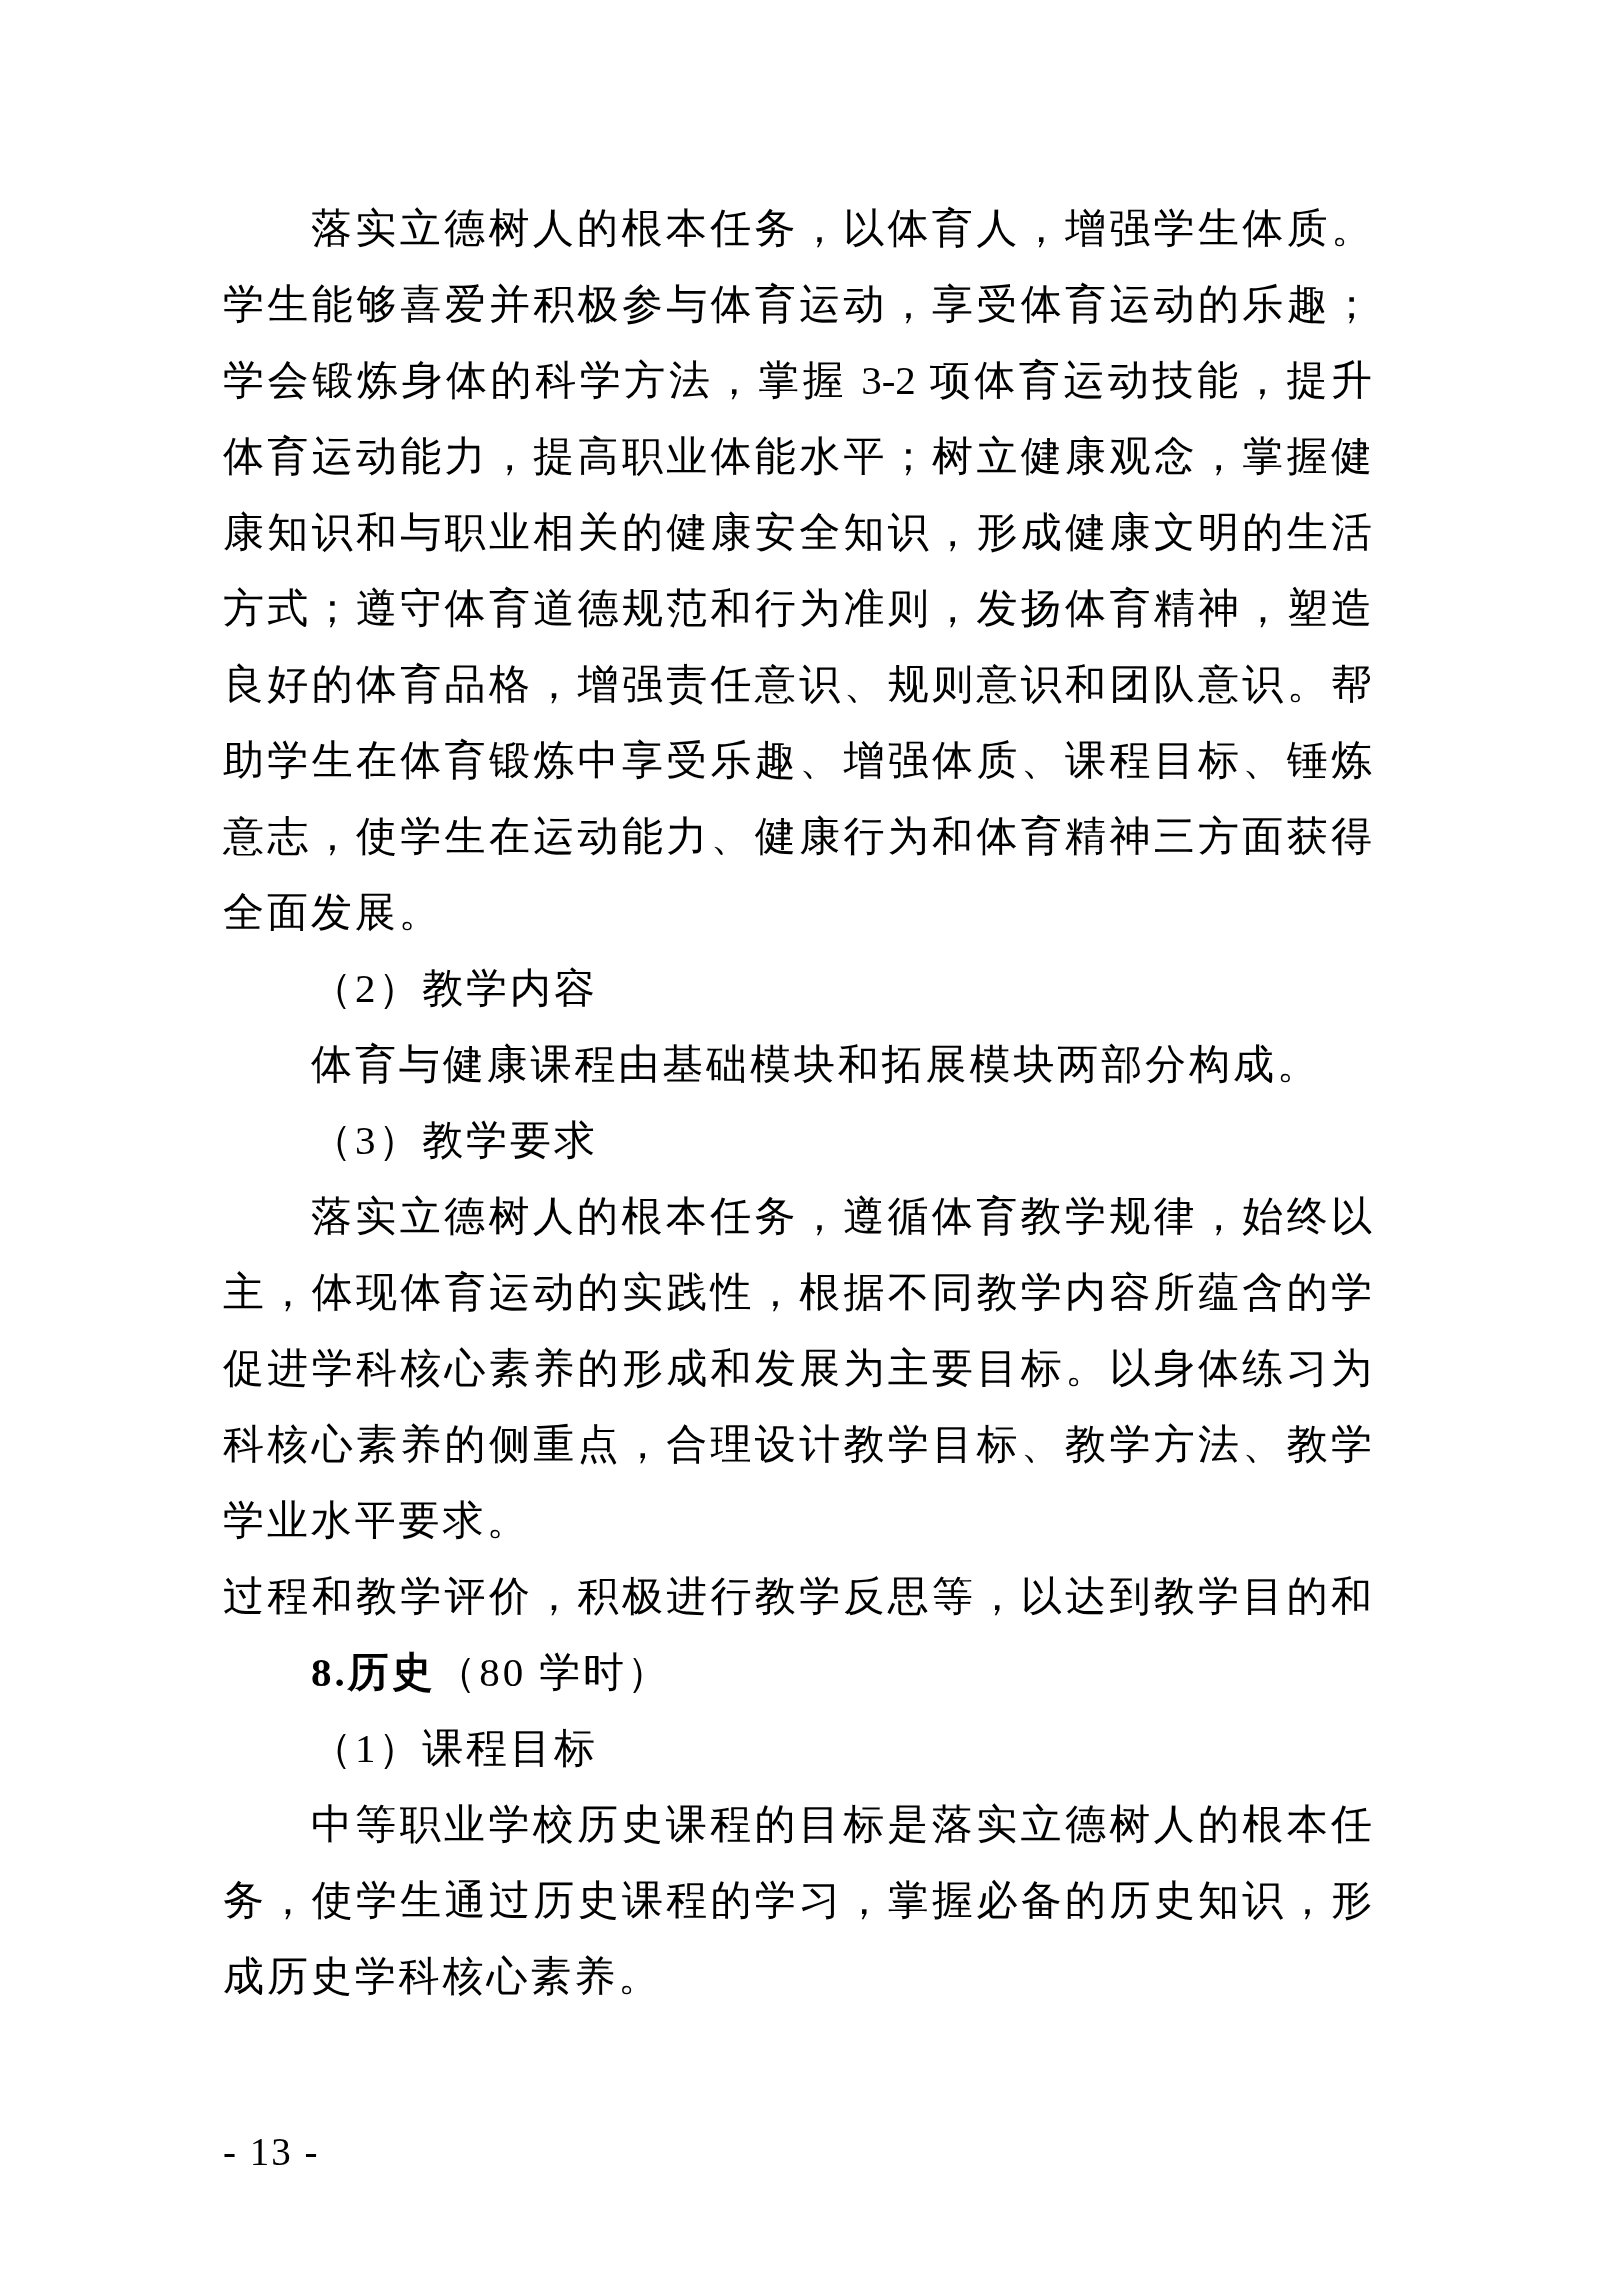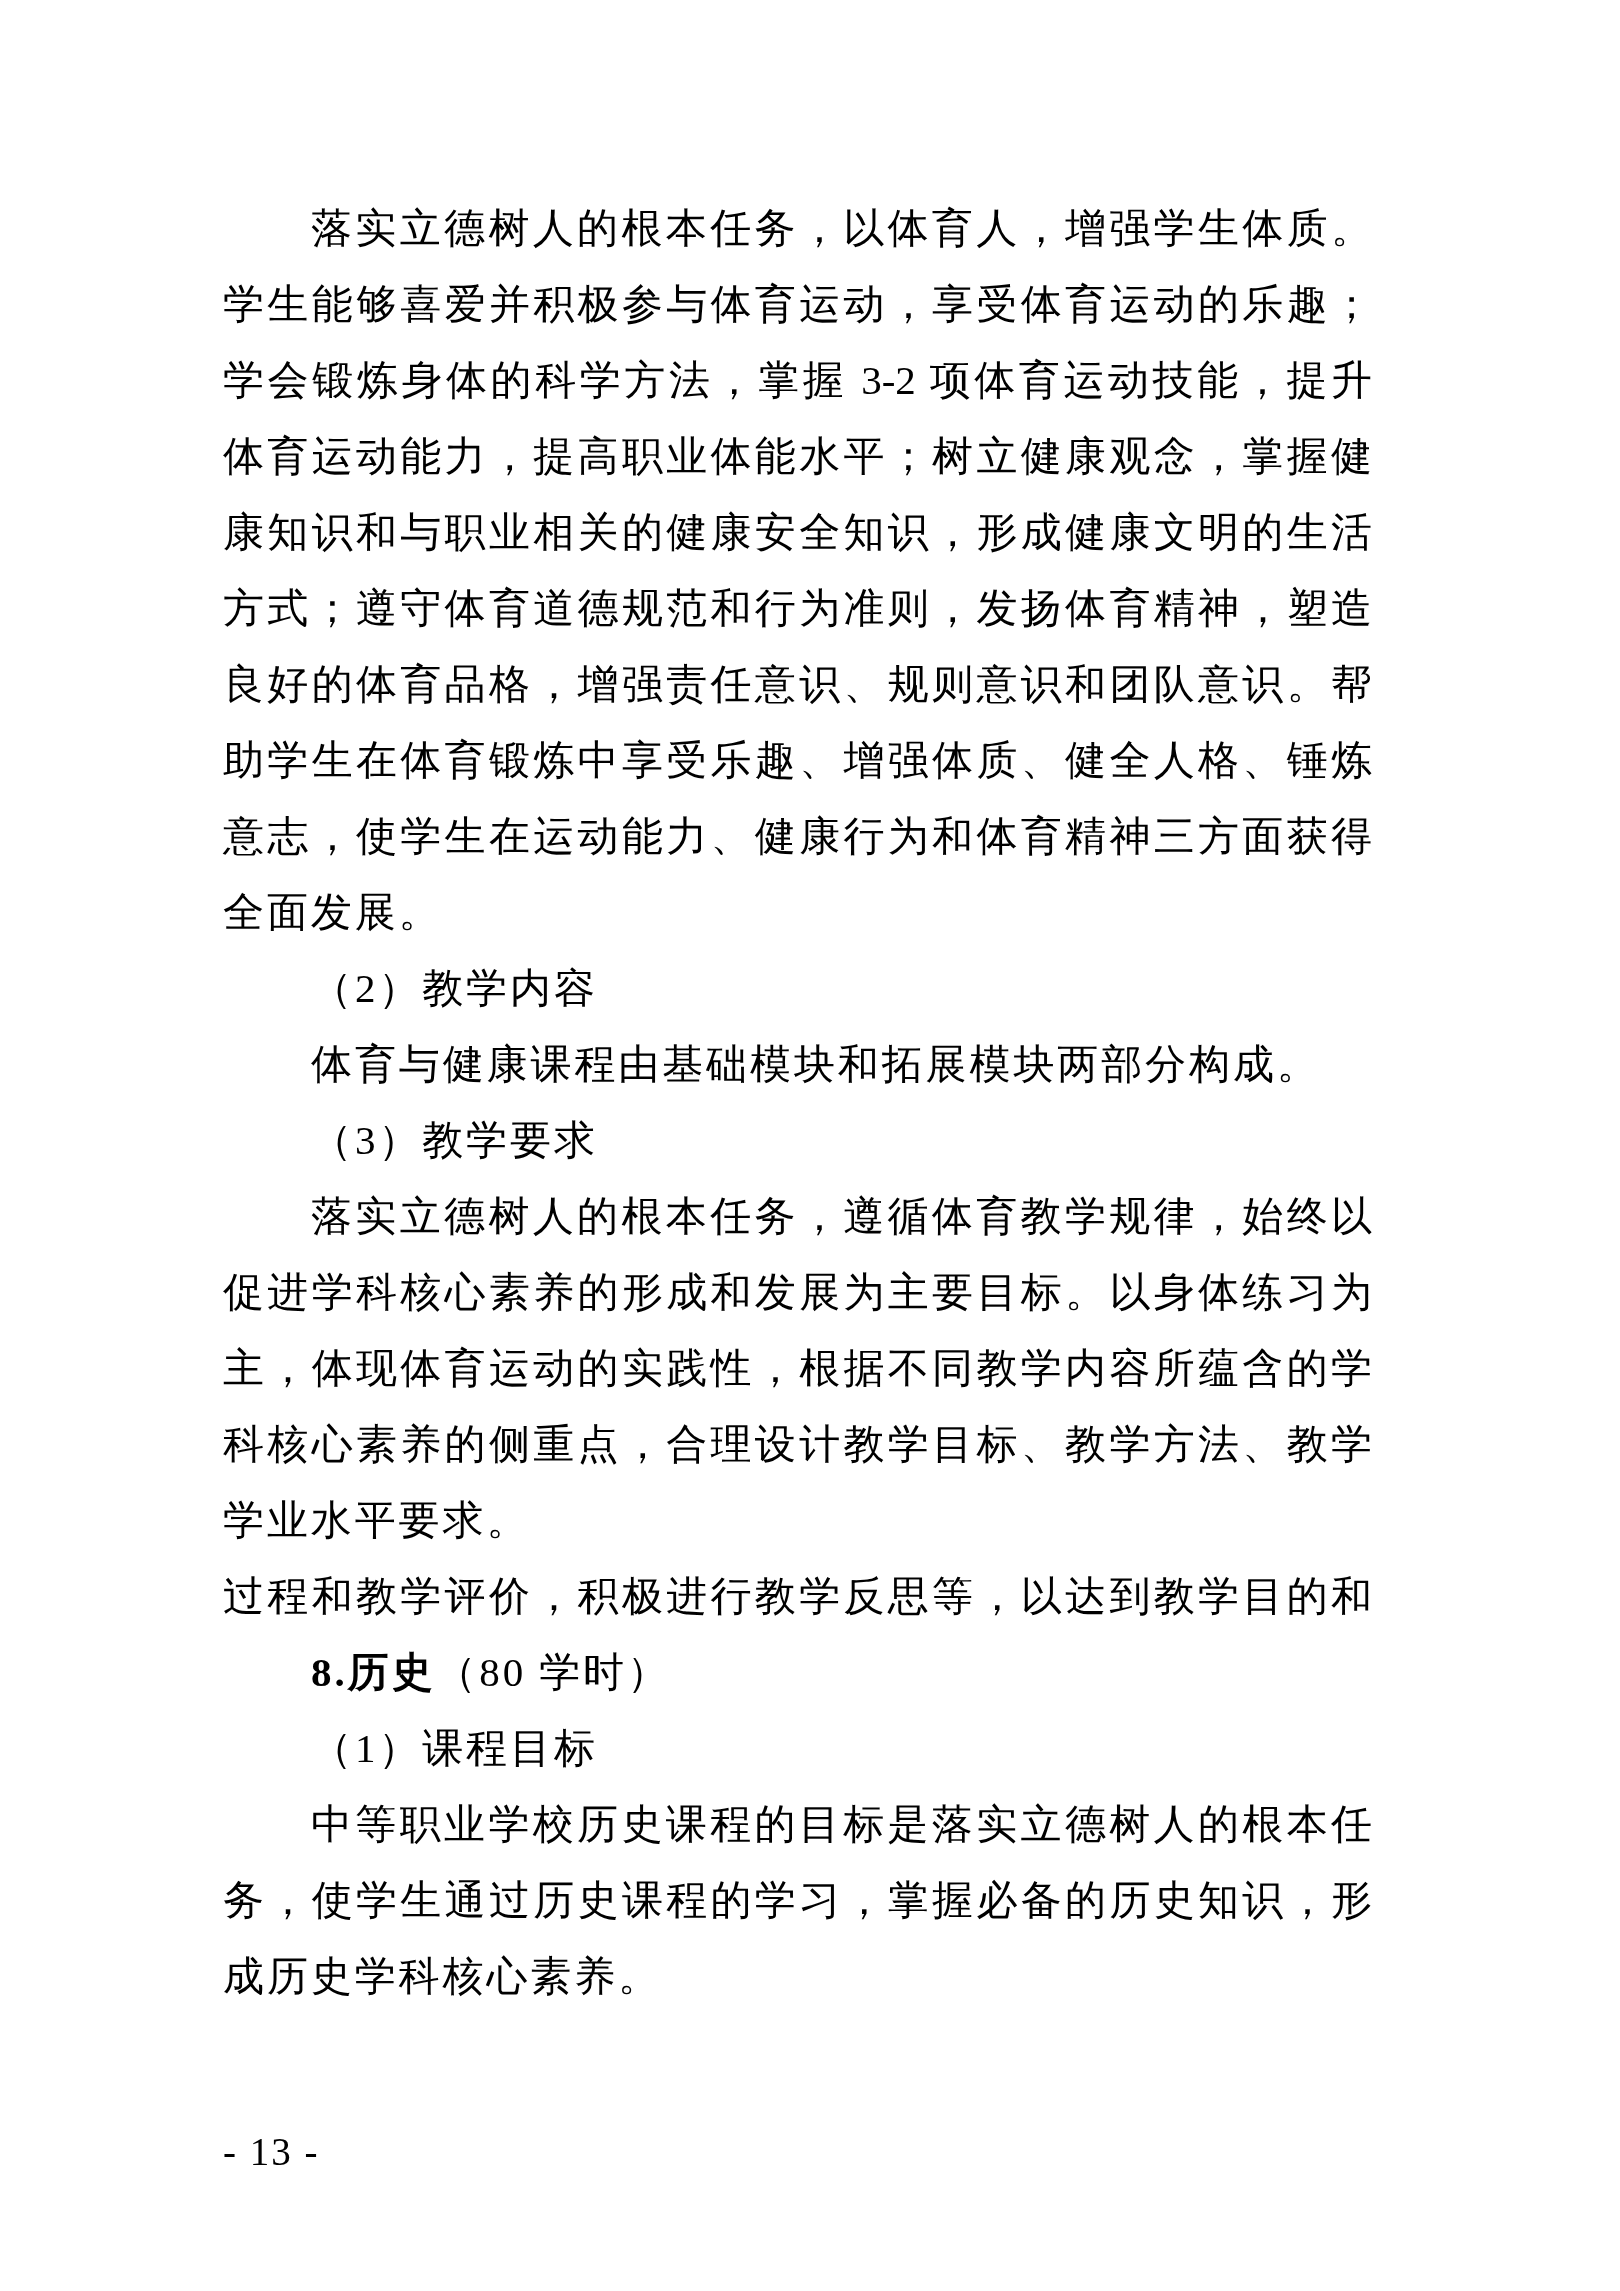--- a/index.html
+++ b/index.html
@@ -70,29 +70,29 @@
 <div class="page">
 
   <div class="doc-body">
       <div class="line j ind">落实立德树人的根本任务，以体育人，增强学生体质。</div>
       <div class="line j">学生能够喜爱并积极参与体育运动，享受体育运动的乐趣；</div>
       <div class="line j">学会锻炼身体的科学方法，掌握 3-2 项体育运动技能，提升</div>
       <div class="line j">体育运动能力，提高职业体能水平；树立健康观念，掌握健</div>
       <div class="line j">康知识和与职业相关的健康安全知识，形成健康文明的生活</div>
       <div class="line j">方式；遵守体育道德规范和行为准则，发扬体育精神，塑造</div>
       <div class="line j">良好的体育品格，增强责任意识、规则意识和团队意识。帮</div>
-      <div class="line j">助学生在体育锻炼中享受乐趣、增强体质、健全人格、锤炼</div>
+      <div class="line j">助学生在体育锻炼中享受乐趣、增强体质、课程目标、锤炼</div>
       <div class="line j">意志，使学生在运动能力、健康行为和体育精神三方面获得</div>
       <div class="line no-j">全面发展。</div>
       <div class="line no-j ind">（2）教学内容</div>
       <div class="line no-j ind">体育与健康课程由基础模块和拓展模块两部分构成。</div>
       <div class="line no-j ind">（3）教学要求</div>
       <div class="line j ind">落实立德树人的根本任务，遵循体育教学规律，始终以</div>
+      <div class="line j">主，体现体育运动的实践性，根据不同教学内容所蕴含的学</div>
       <div class="line j">促进学科核心素养的形成和发展为主要目标。以身体练习为</div>
-      <div class="line j">主，体现体育运动的实践性，根据不同教学内容所蕴含的学</div>
       <div class="line j">科核心素养的侧重点，合理设计教学目标、教学方法、教学</div>
       <div class="line no-j">学业水平要求。</div>
       <div class="line j">过程和教学评价，积极进行教学反思等，以达到教学目的和</div>
       <div class="line no-j ind"><span class="bold">8.历史</span><span>（80 学时）</span></div>
       <div class="line no-j ind">（1）课程目标</div>
       <div class="line j ind">中等职业学校历史课程的目标是落实立德树人的根本任</div>
       <div class="line j">务，使学生通过历史课程的学习，掌握必备的历史知识，形</div>
       <div class="line no-j">成历史学科核心素养。</div>
     </div>
 

